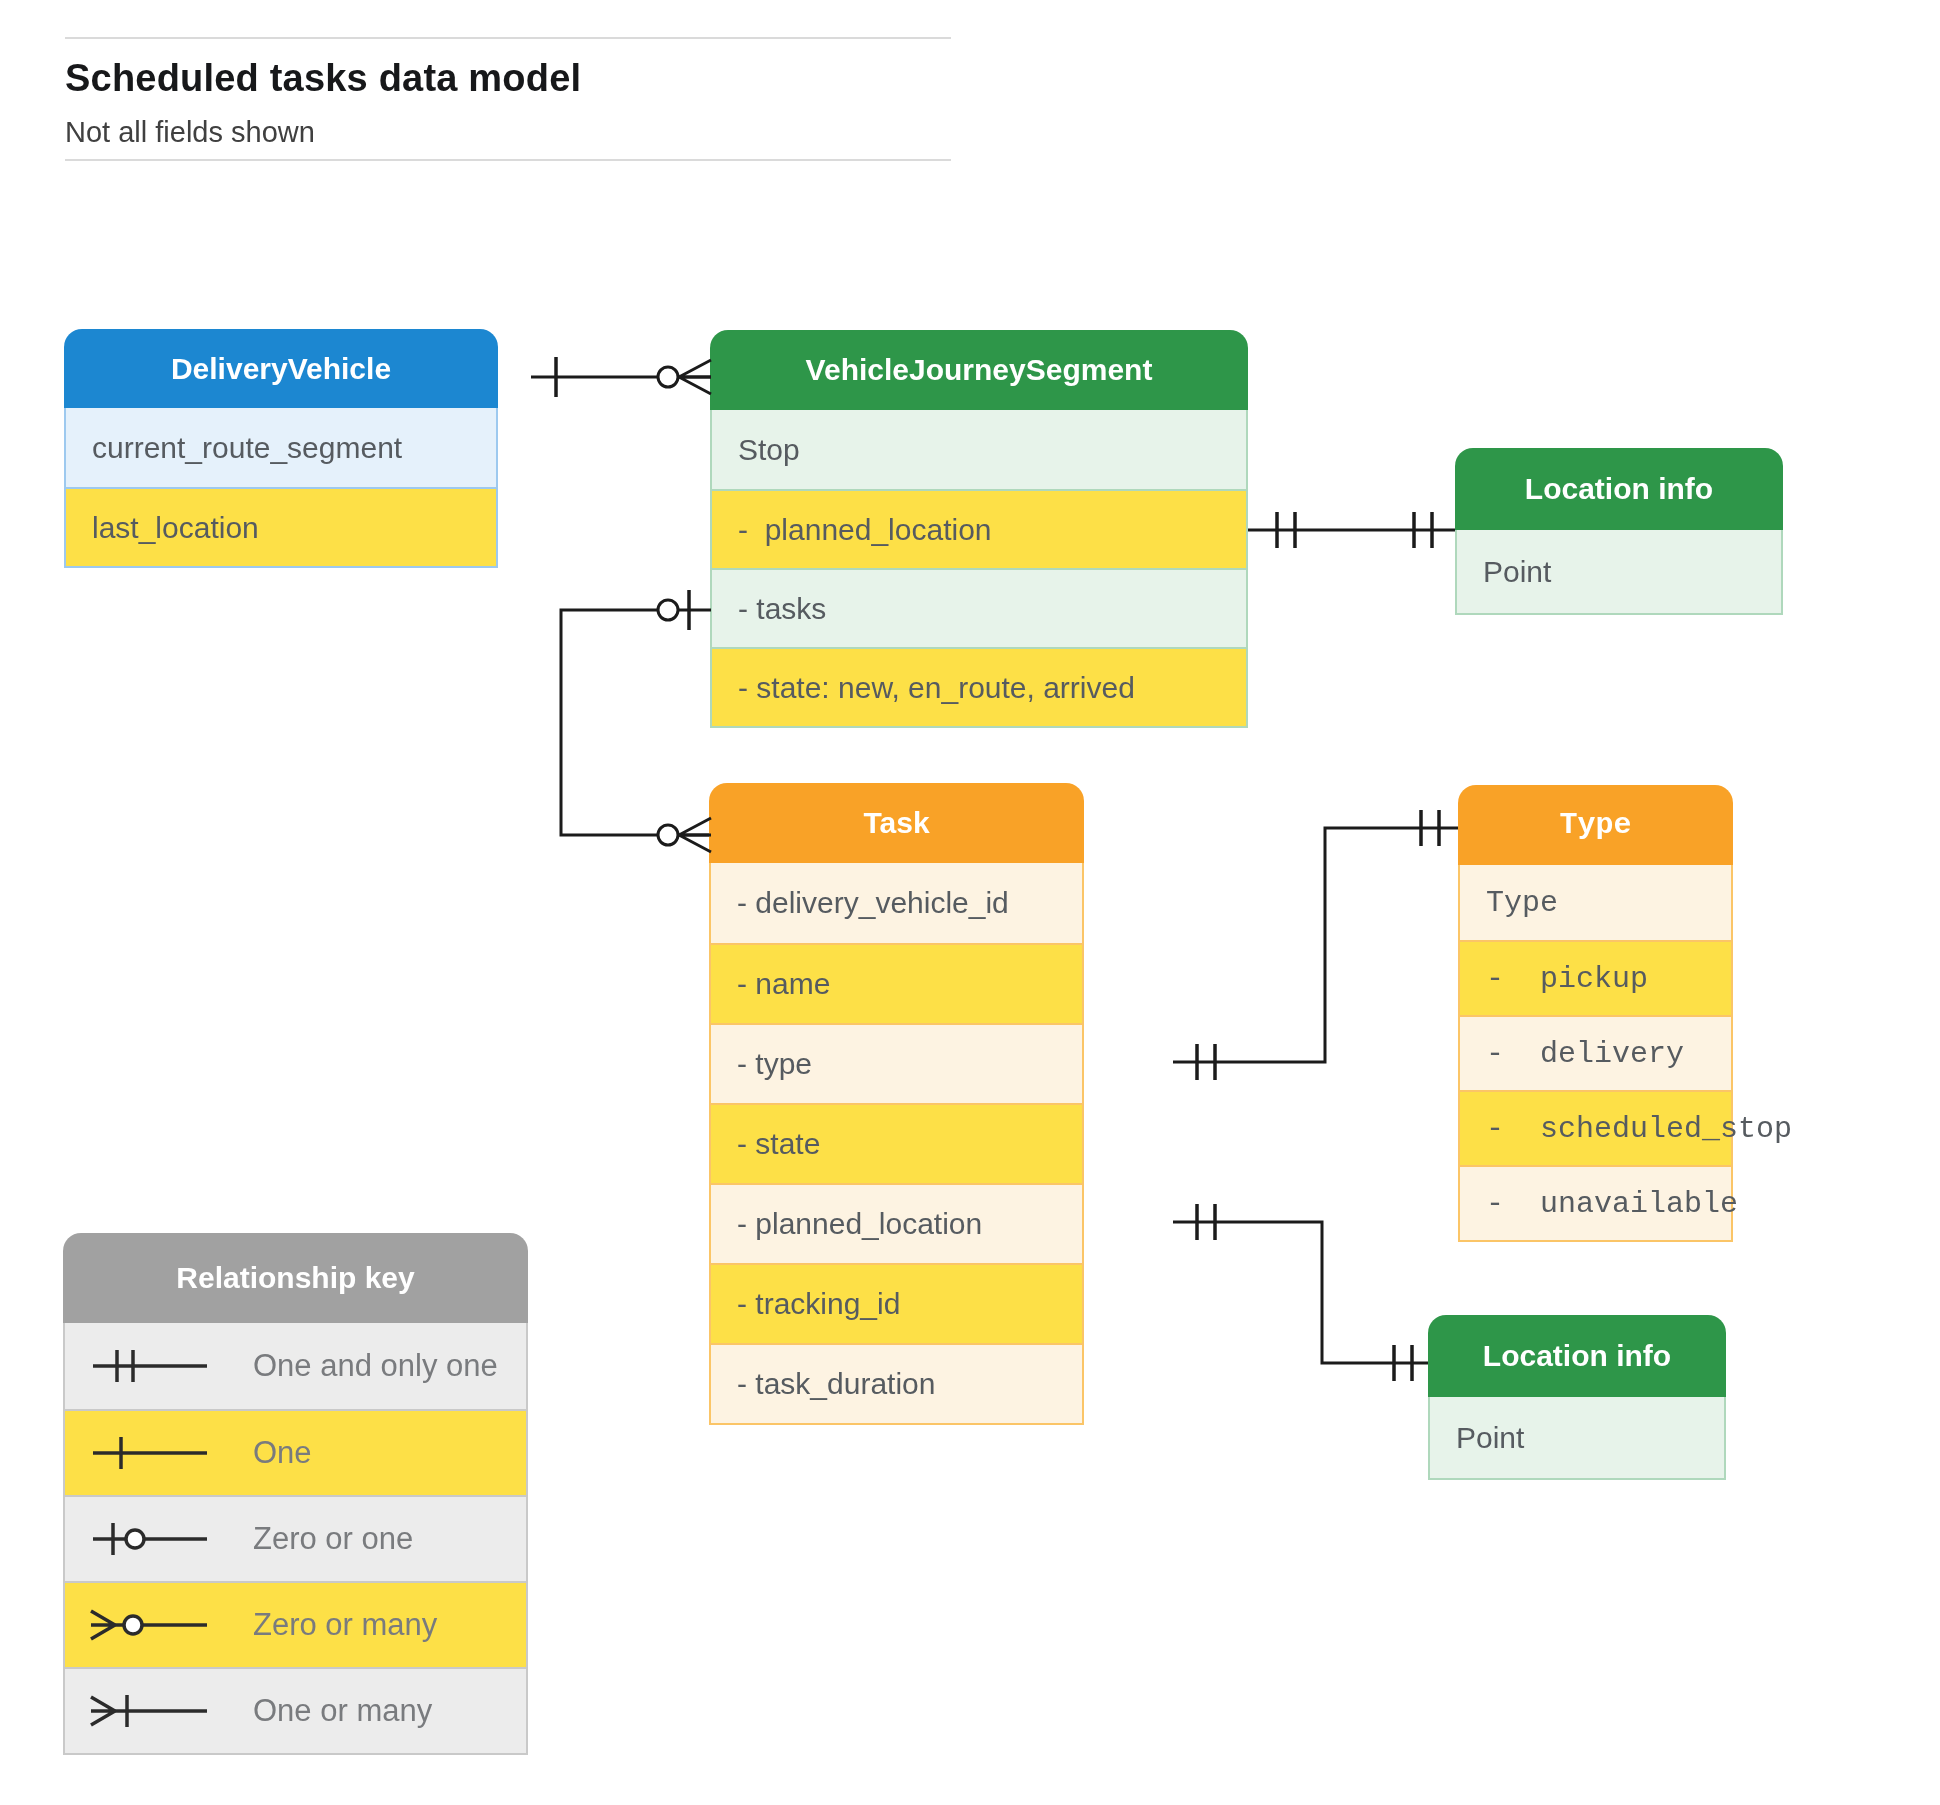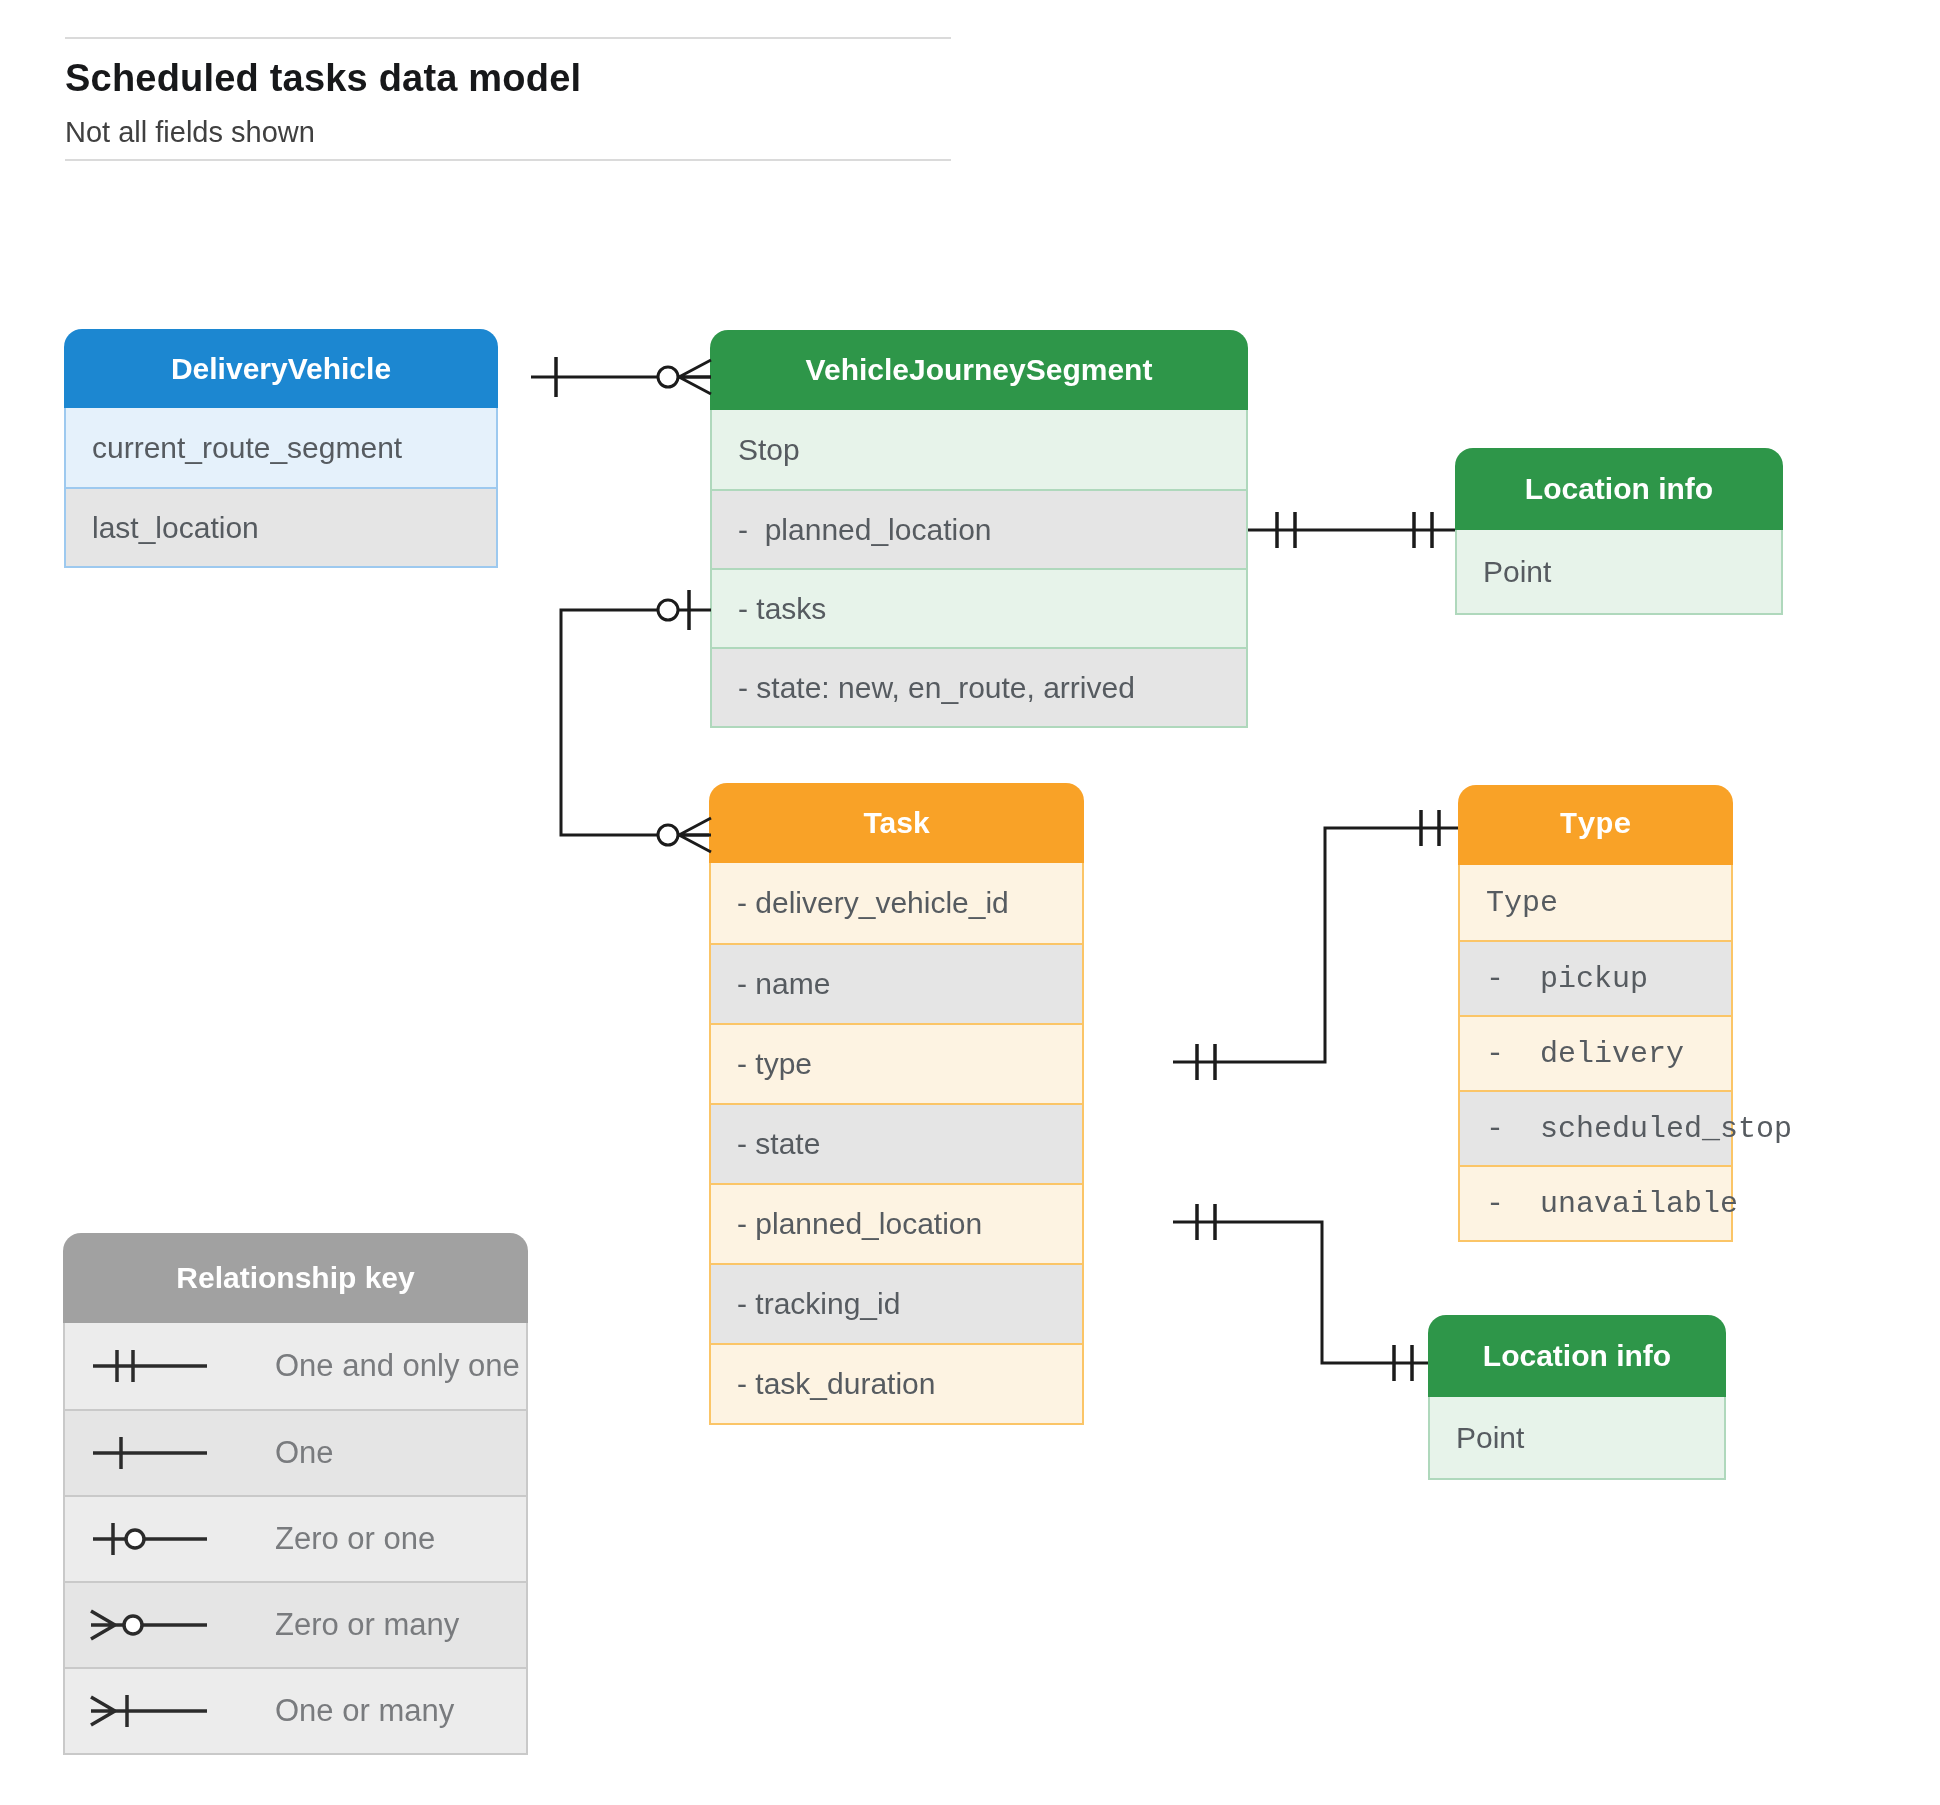--- a/index.html
+++ b/index.html
@@ -11,41 +11,41 @@
   .rule{position:absolute;left:42px;width:886px;height:2px;background:#dadada;}
   .rule.r1{top:37px;}
   .rule.r2{top:159px;}
   .page-title{position:absolute;left:42px;top:57px;font-size:38px;font-weight:700;color:#17181a;letter-spacing:.2px;}
   .page-subtitle{position:absolute;left:42px;top:116px;font-size:29px;color:#404040;}
 
   
   .entity{position:absolute;}
   .entity .hdr{height:var(--hh);background:var(--hdr);border-radius:18px 18px 0 0;
     color:#fff;font-weight:700;font-size:30px;display:flex;align-items:center;justify-content:center;}
-  .entity .rows{border:2px solid var(--bc);border-top:none;background:#e5e5e5;}
+  .entity .rows{border:2px solid var(--bc);border-top:none;background:#fde047;}
   .entity .row{height:var(--rh);display:flex;align-items:center;padding-left:26px;
     font-size:30px;color:#565b60;white-space:pre;box-sizing:border-box;}
   .entity .row:nth-child(odd){background:var(--shade);}
   .entity .row + .row{border-top:2px solid var(--bc);}
 
   .blue  {--hdr:#1c87d1;--bc:#9dc9ef;--shade:#e5f1fb;}
   .green {--hdr:#2e9649;--bc:#afd8bc;--shade:#e7f3ea;}
   .orange{--hdr:#f9a227;--bc:#fbc567;--shade:#fdf3e2;}
   .gray  {--hdr:#a1a1a1;--bc:#c9c9c9;--shade:#ececec;}
 
   #delivery-vehicle      {left:41px;  top:329px; width:434px; --hh:79px; --rh:79px;}
   #vehicle-journey-seg   {left:687px; top:330px; width:538px; --hh:80px; --rh:79px;}
   #location-info-top     {left:1432px;top:448px; width:328px; --hh:82px; --rh:83px;}
   #task                  {left:686px; top:783px; width:375px; --hh:80px; --rh:80px;}
   #type                  {left:1435px;top:785px; width:275px;font-family:Liberation Mono, monospace; --hh:80px; --rh:75px;}
   #location-info-bottom  {left:1405px;top:1315px;width:298px; --hh:82px; --rh:81px;}
 
   
   #relationship-key{left:40px;top:1233px;width:465px;--hh:90px;--rh:86px;}
-  #relationship-key .row{gap:38px;padding-left:22px;color:#797b7e;font-size:31px;}
+  #relationship-key .row{gap:16px;padding-left:22px;color:#797b7e;font-size:31px;}
   .keysym{flex:0 0 auto;}
   .keysym path{stroke:#2b2b2b;stroke-width:3.5;fill:none;}
   .keysym circle{stroke:#2b2b2b;stroke-width:3.5;fill:#fff;}
 
   
   svg.conn{position:absolute;left:0;top:0;pointer-events:none;}
   .conn path{stroke:#1b1b1b;stroke-width:3;fill:none;}
   .conn path.tick{stroke-width:3.5;}
   .conn circle.dot{fill:#fff;stroke:#1b1b1b;stroke-width:3;}
 </style>

